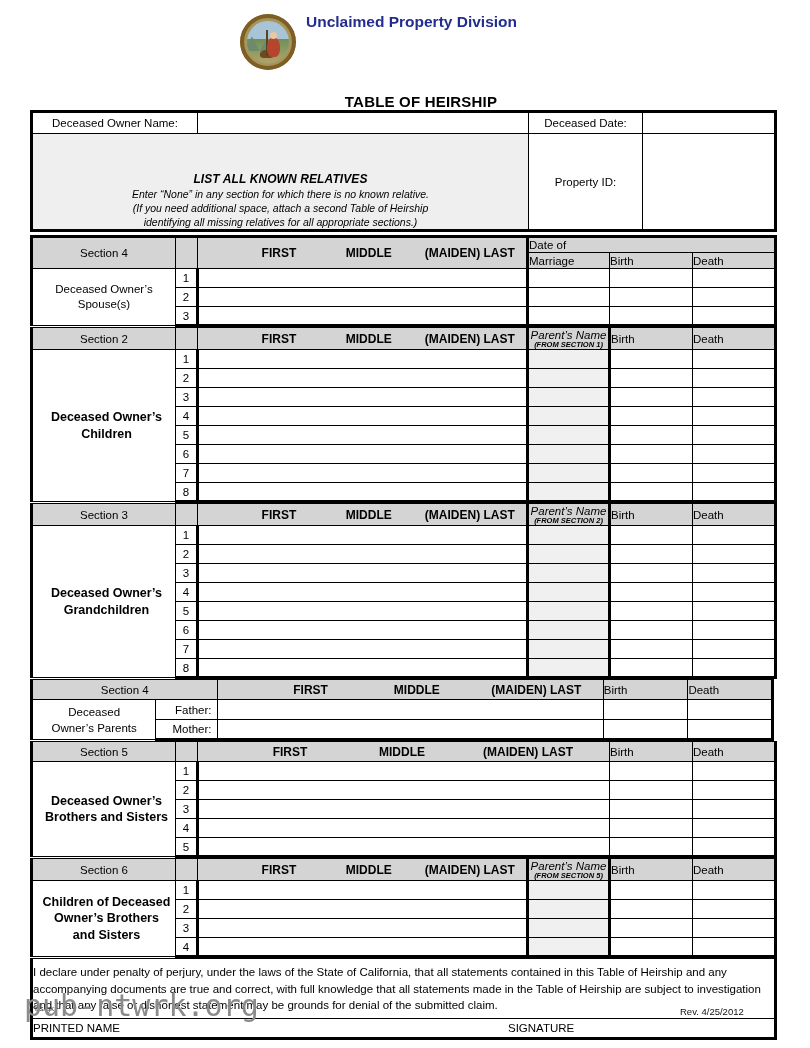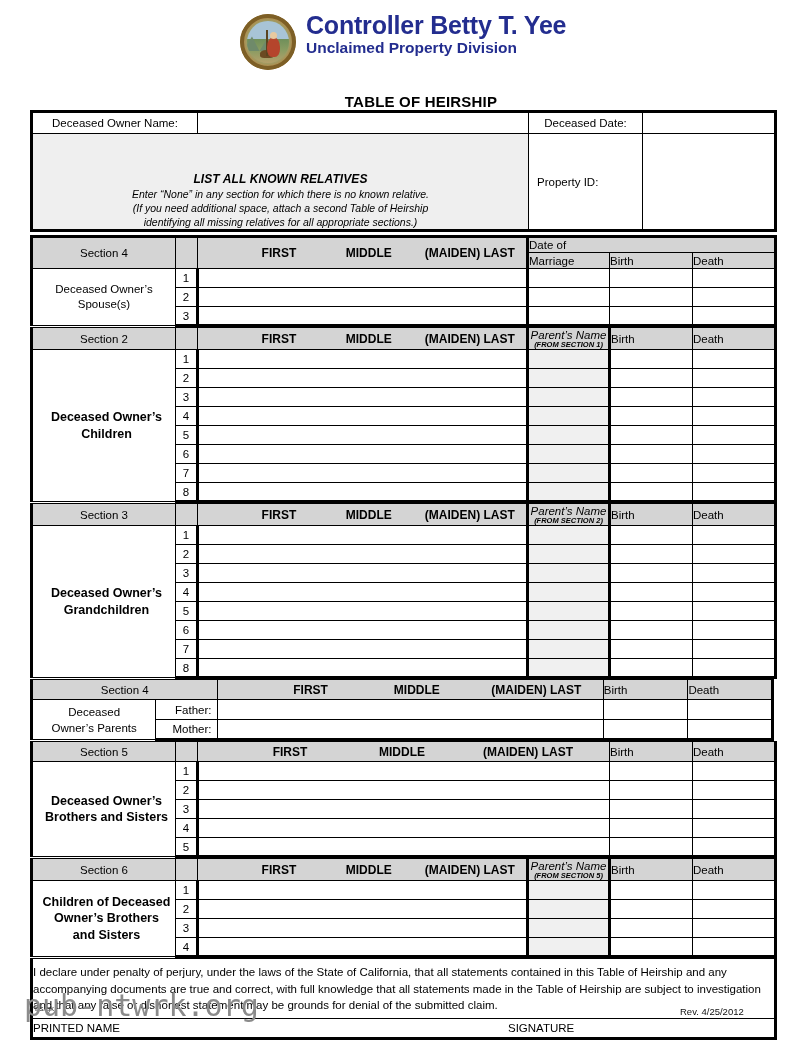--- a/index.html
+++ b/index.html
@@ -274,21 +274,20 @@
     <div class="seal">
       <div class="inner">
         <div class="mountain"></div>
         <div class="bear"></div>
         <div class="spear"></div>
         <div class="figure"></div>
       </div>
       <div class="ring"></div>
     </div>
     <div class="lh-text">
-      <div class="lh-title">Controller Betty T. Yee</div>
       <div class="lh-sub2">Unclaimed Property Division</div>
     </div>
   </div>
 
   <div class="doc-title">TABLE OF HEIRSHIP</div>
 
   <div class="frame">
 
     <table class="t">
       <colgroup>
@@ -304,21 +303,21 @@
           <td class="b-top lbl">Deceased Date:</td>
           <td class="b-top b-right"></td>
         </tr>
         <tr>
           <td class="b-left b-bottom lgrey instr" colspan="2" style="height:61px">
             <div class="i-title">LIST ALL KNOWN RELATIVES</div>
             <div class="i-line">Enter “None” in any section for which there is no known relative.</div>
             <div class="i-line">(If you need additional space, attach a second Table of Heirship</div>
             <div class="i-line">identifying all missing relatives for all appropriate sections.)</div>
           </td>
-          <td class="b-bottom lbl" style="text-align:left;padding-left:8px">Property ID:</td>
+          <td class="b-bottom lbl" style="text-align:center;padding-left:0">Property ID:</td>
           <td class="b-bottom b-right"></td>
         </tr>
       </tbody>
     </table>
 
     <table class="t" style="margin-top:3px">
       <colgroup>
         <col style="width:144px">
           <col style="width:22px">
           <col style="width:330px">

